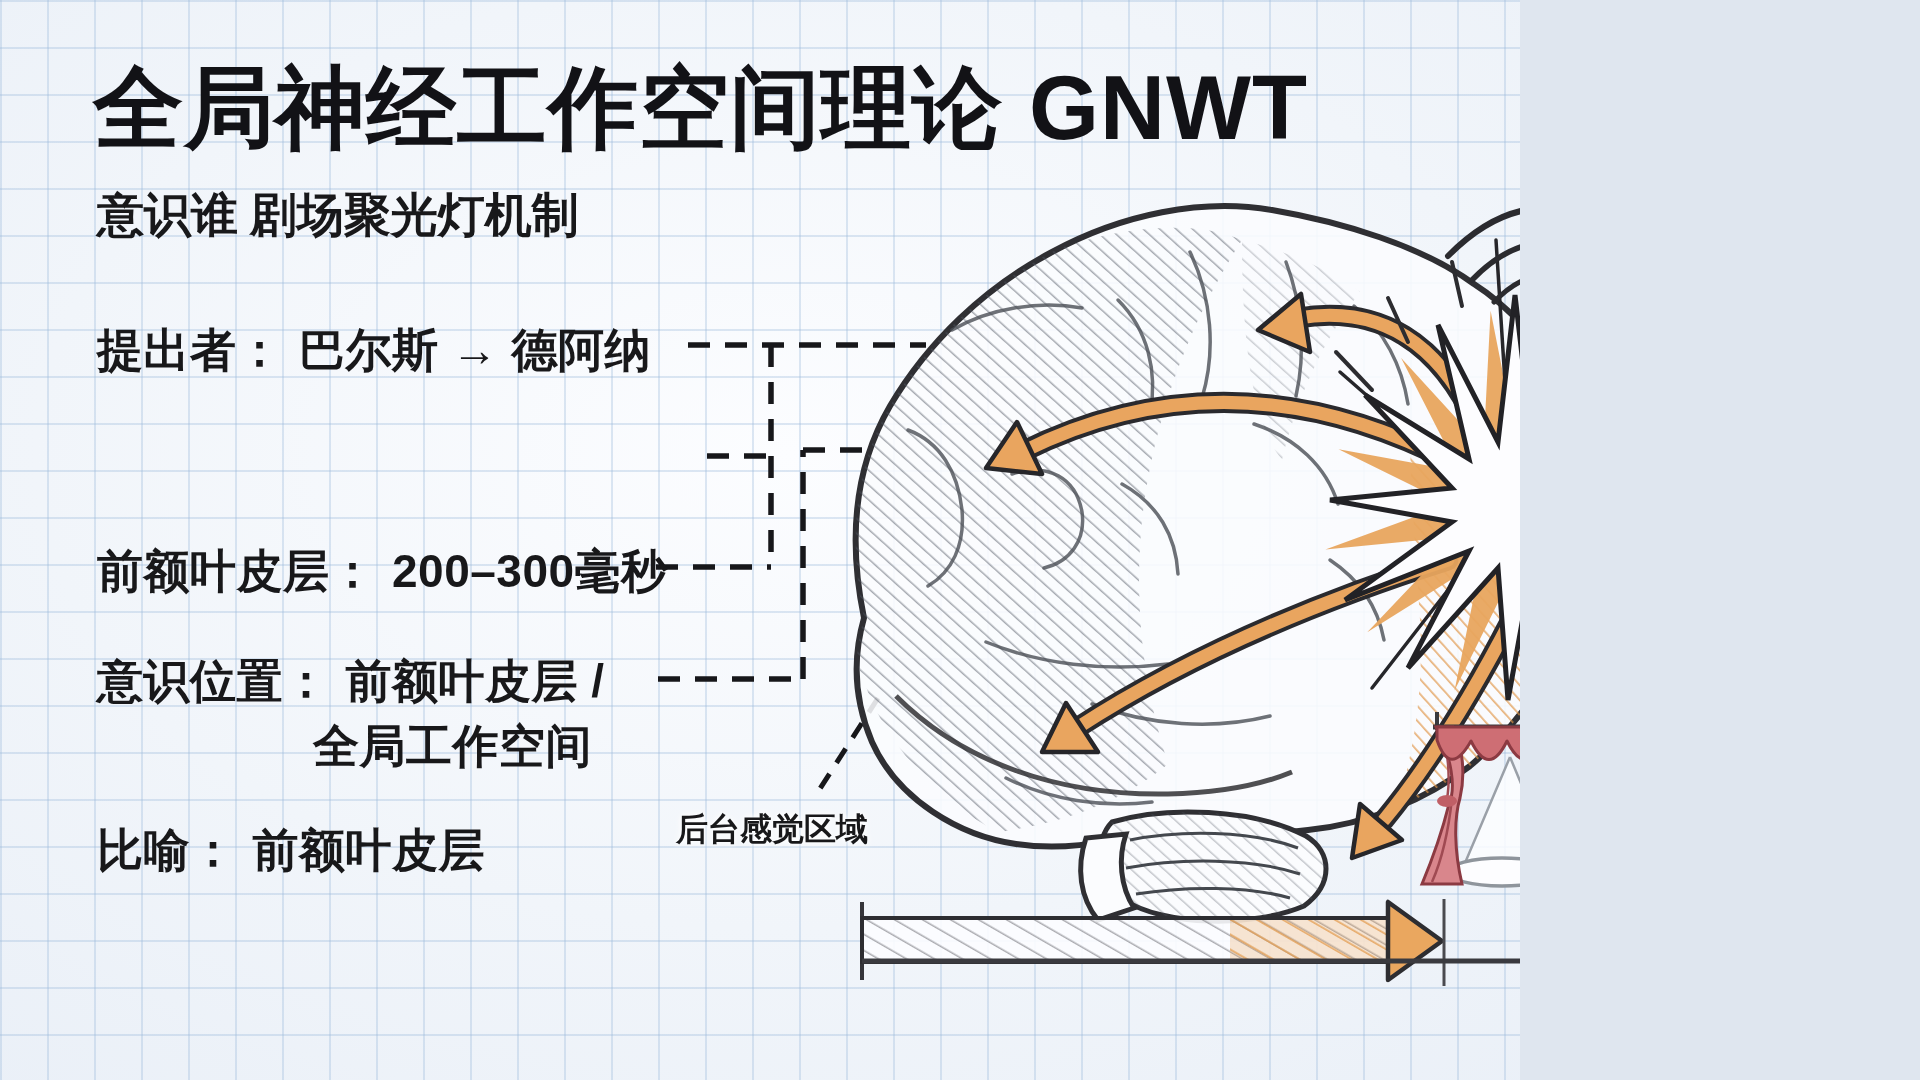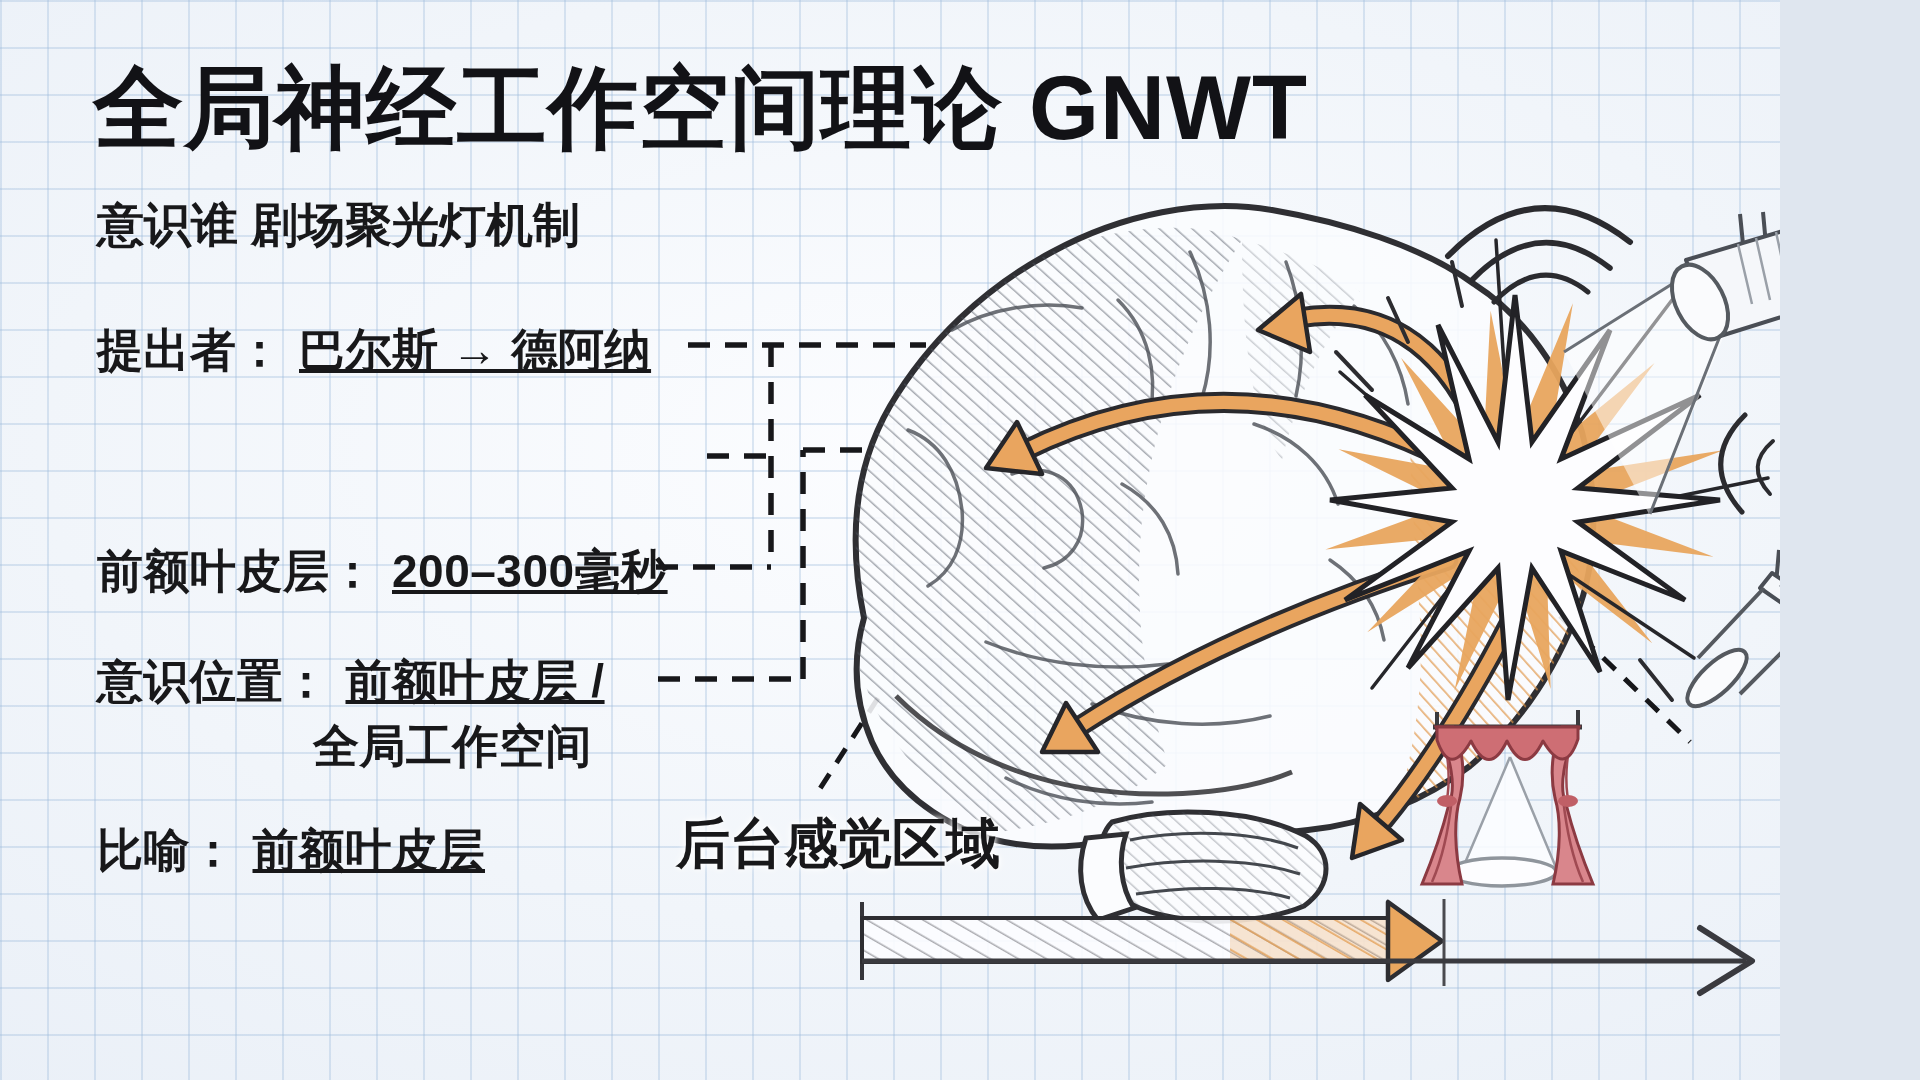--- a/index.html
+++ b/index.html
@@ -1,35 +1,35 @@
 <!DOCTYPE html>
 <html><head>
 <meta charset="utf-8">
 <style>
   html,body{margin:0;padding:0;background:#dfe6ef;}
   .page{
-    position:relative;width:1780px;height:1080px;overflow:hidden;
+    position:relative;width:1520px;height:1080px;overflow:hidden;
     font-family:"Liberation Sans","DejaVu Sans",sans-serif;
     color:#18181a;
     background-image:
       repeating-linear-gradient(to right, rgba(156,186,219,.34) 0, rgba(156,186,219,.34) 2px, transparent 2px, transparent 47px),
       repeating-linear-gradient(to bottom, rgba(156,186,219,.34) 0, rgba(156,186,219,.34) 2px, transparent 2px, transparent 47px),
       radial-gradient(90% 80% at 52% 42%, #fcfdff 0%, #f1f5fa 55%, #e9eff7 100%);
   }
   .art{position:absolute;left:0;top:0;z-index:1;}
   .txt{position:absolute;z-index:2;white-space:nowrap;}
   .title{left:93px;top:48px;font-size:90px;font-weight:900;letter-spacing:1px;color:#121216;}
-  .subtitle{left:97px;top:194px;font-size:47px;font-weight:700;}
+  .subtitle{left:97px;top:184px;font-size:47px;font-weight:700;font-family:Liberation Serif, serif;}
   .row{left:97px;font-size:46px;font-weight:600;letter-spacing:.5px;}
-  .row .val{margin-left:16px;text-decoration:underline;}
+  .row .val{margin-left:16px;}
   .r1{top:320px}.r2{top:431px}.r3{top:541px}.r4{top:651px}
   .r4b{left:313px;top:716px;font-size:46px;font-weight:600;letter-spacing:.5px;}
   .r5{top:820px}
   .dlabel{font-weight:700;text-shadow:0 0 10px #fff,0 0 5px #fff;}
-  .backstage{left:676px;top:808px;font-size:54px;}
+  .backstage{left:676px;top:808px;font-size:32px;}
   .stage{left:1620px;top:748px;font-size:57px;}
   .mslabel{left:1126px;top:980px;font-size:51px;letter-spacing:2px;font-weight:700;}
 </style>
 </head>
 <body>
 
 <div class="page">
 
   <svg class="art" width="1920" height="1080" viewBox="0 0 1920 1080">
     <defs>

